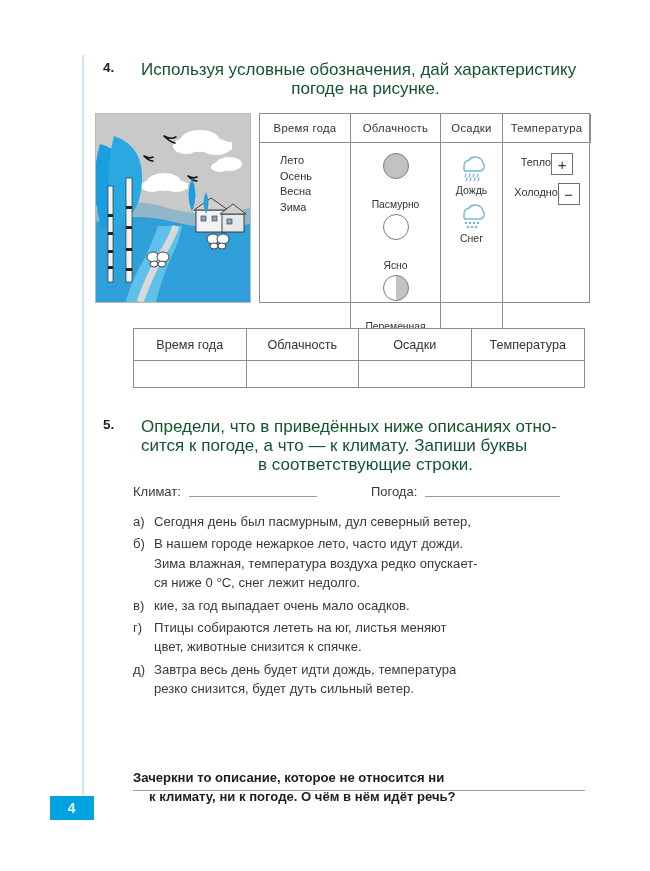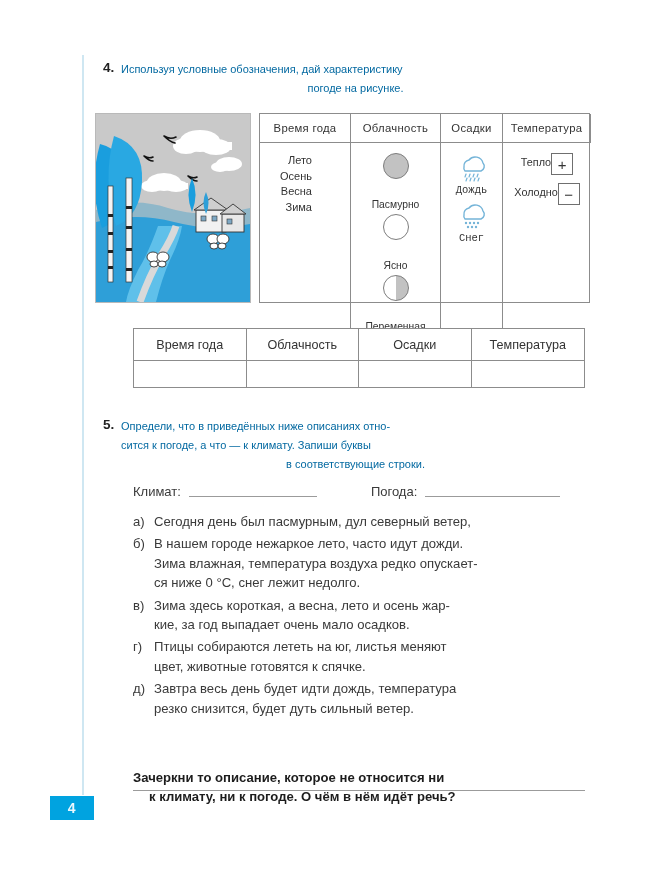--- a/index.html
+++ b/index.html
@@ -42,24 +42,24 @@
   
   .task { position: absolute; }
   .task-num {
     position: absolute;
     left: 0; top: 0;
     font-weight: bold;
     font-size: 13.5px;
     color: #222;
   }
   .task-body {
-    margin-left: 18px;
-    font-size: 11px;
+    margin-left: 38px;
+    font-size: 17px;
     line-height: 19px;
-    color: #0369a1;
+    color: #14532d;
     text-align: justify;
     text-justify: inter-word;
   }
   .task-body .last-line { text-align: center; }
 
   #task4 { left: 103px; top: 60px; width: 487px; }
   #task5 { left: 103px; top: 417px; width: 487px; }
 
   
   .illus-wrap {
@@ -101,38 +101,38 @@
     font-size: 11px;
     color: #333;
   }
   .legend-table .lc.nolast { border-right: none; }
 
   .seasons {
     align-self: flex-start;
     margin-left: 20px;
     line-height: 15.5px;
     font-size: 11px;
-    text-align: right;
+    text-align: left;
   }
 
   .cloud-item { display: flex; flex-direction: column; align-items: center; margin-bottom: 3px; gap: 17px; }
   .circ {
     width: 26px; height: 26px;
     border: 1.3px solid #7d7d7d;
     border-radius: 50%;
     margin-bottom: 3px;
   }
   .circ.full { background: #c2c2c2; }
   .circ.empty { background: #fff; }
   .circ.half {
     background: linear-gradient(to right, #fff 0%, #fff 50%, #c2c2c2 50%, #c2c2c2 100%);
   }
   .cloud-label { font-size: 10.3px; text-align: center; line-height: 12px; }
 
-  .precip-item { display: flex; flex-direction: column; align-items: center; margin-bottom: 5px; font-family: Liberation Mono, monospace; }
+  .precip-item { display: flex; flex-direction: column; align-items: center; margin-bottom: 5px; }
   .precip-item .plabel { font-size: 10.5px; margin-top: 1px; }
 
   .temp-item { display: flex; flex-direction: row; align-items: center; margin-bottom: 8px; }
   .temp-item .tlabel { font-size: 10.8px; margin-bottom: 4px; }
   .signbox {
     width: 22px; height: 22px;
     border: 1.2px solid #6f6f6f;
     display: flex; align-items: center; justify-content: center;
     font-size: 15px;
     color: #333;
@@ -428,30 +428,29 @@
       <div class="li-text">
         <div>В нашем городе нежаркое лето, часто идут дожди.</div>
         <div>Зима влажная, температура воздуха редко опускает-</div>
         <div class="last-line">ся ниже 0 °С, снег лежит недолго.</div>
       </div>
     </div>
 
     <div class="li-item">
       <div class="li-marker">в)</div>
       <div class="li-text">
-        <div>Зима здесь короткая, а весна, лето и осень жар-</div>
         <div class="last-line">кие, за год выпадает очень мало осадков.</div>
       </div>
     </div>
 
     <div class="li-item">
       <div class="li-marker">г)</div>
       <div class="li-text">
         <div>Птицы собираются лететь на юг, листья меняют</div>
-        <div class="last-line">цвет, животные готовятся к спячке.</div>
+        <div class="last-line">цвет, животные снизится к спячке.</div>
       </div>
     </div>
 
     <div class="li-item">
       <div class="li-marker">д)</div>
       <div class="li-text">
         <div>Завтра весь день будет идти дождь, температура</div>
         <div class="last-line">резко снизится, будет дуть сильный ветер.</div>
       </div>
     </div>

